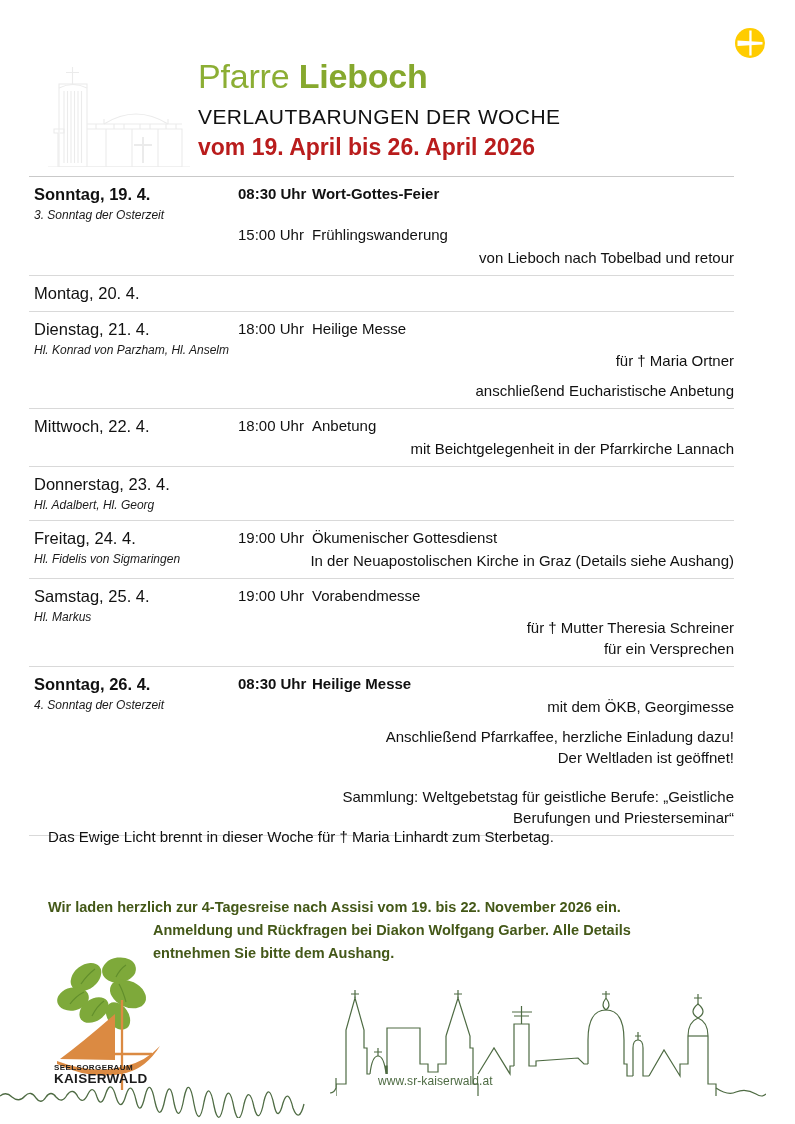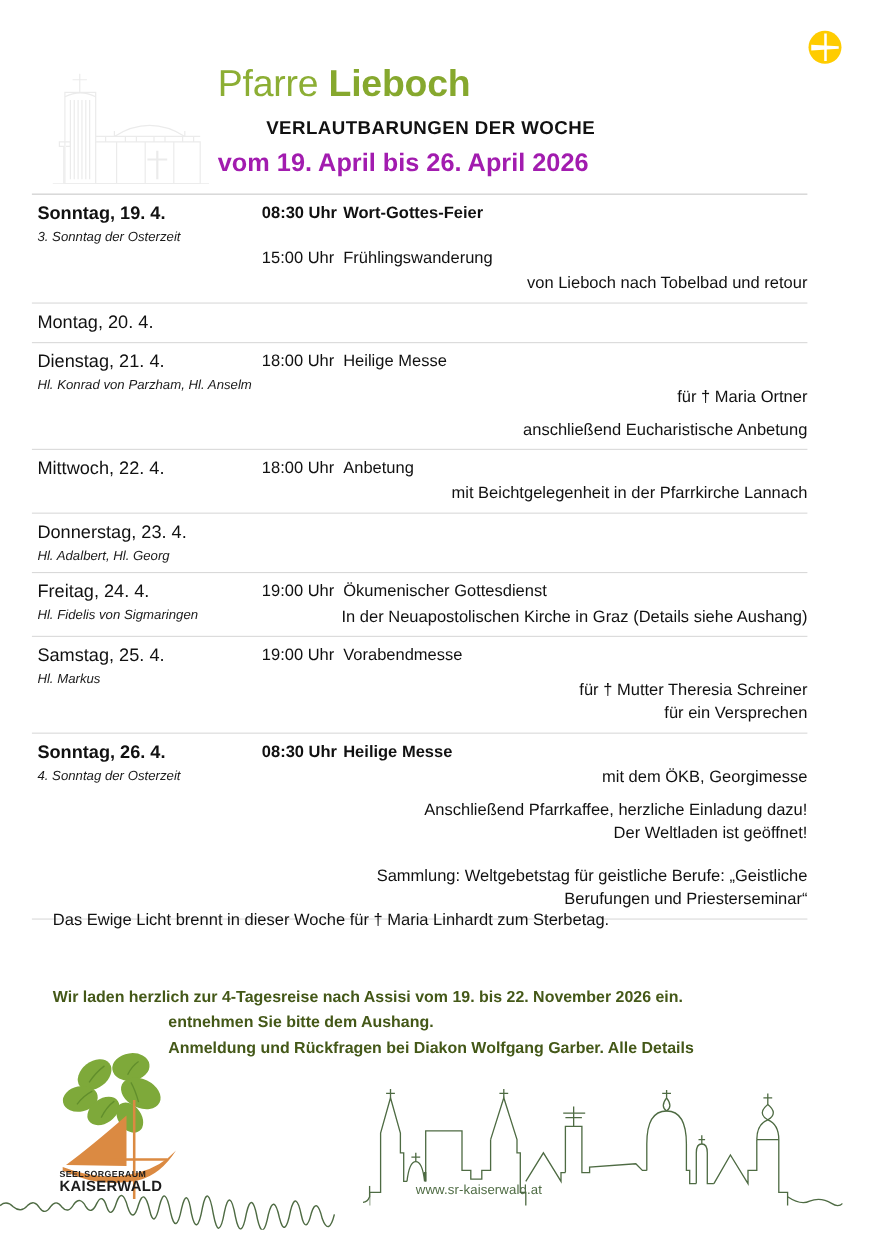--- a/index.html
+++ b/index.html
@@ -48,34 +48,33 @@
     color: #8CAE34;
     font-weight: 400;
     letter-spacing: -0.2px;
     white-space: nowrap;
   }
   .title-line1 b {
     font-weight: 700;
     color: #86A82E;
   }
   .title-line2 {
-    font-size: 17px;
+    font-size: 21px;
     line-height: 33px;
-    font-weight: 700;
+    font-weight: 400;
     letter-spacing: 0.4px;
     color: #111111;
     margin-top: 4px;
     white-space: nowrap;
-    margin-left: 44px;
   }
   .title-line3 {
     font-size: 23px;
     line-height: 29px;
     font-weight: 700;
-    color: #a21caf;
+    color: #b91c1c;
     letter-spacing: 0px;
     white-space: nowrap;
   }
 
   
   .schedule {
     position: absolute;
     left: 29px;
     top: 176px;
     width: 705px;
@@ -351,22 +350,22 @@
         <div class="subline">Sammlung: Weltgebetstag für geistliche Berufe: „Geistliche</div>
         <div class="subline">Berufungen und Priesterseminar“</div>
       </div>
     </div>
   </div>
 
 <div class="eternal-note">Das Ewige Licht brennt in dieser Woche für † Maria Linhardt zum Sterbetag.</div>
 
 <div class="announcement">
   <span>Wir laden herzlich zur 4-Tagesreise nach Assisi vom 19. bis 22. November 2026 ein.</span>
+  <span class="ind">Anmeldung und Rückfragen bei Diakon Wolfgang Garber. Alle Details</span>
   <span class="ind">entnehmen Sie bitte dem Aushang.</span>
-  <span class="ind">Anmeldung und Rückfragen bei Diakon Wolfgang Garber. Alle Details</span>
 </div>
 
 <svg class="kw-logo" viewBox="0 0 140 150">
   <g fill="#7EA93A">
     <ellipse cx="38" cy="35" rx="17" ry="12" transform="rotate(-38 38 35)"></ellipse>
     <ellipse cx="71" cy="28" rx="17" ry="12.5" transform="rotate(-8 71 28)"></ellipse>
     <ellipse cx="25" cy="57" rx="16" ry="11.5" transform="rotate(-12 25 57)"></ellipse>
     <ellipse cx="46" cy="68" rx="16" ry="11" transform="rotate(-35 46 68)"></ellipse>
     <ellipse cx="80" cy="52" rx="19" ry="13" transform="rotate(26 80 52)"></ellipse>
     <ellipse cx="70" cy="74" rx="15" ry="10.5" transform="rotate(55 70 74)"></ellipse>

